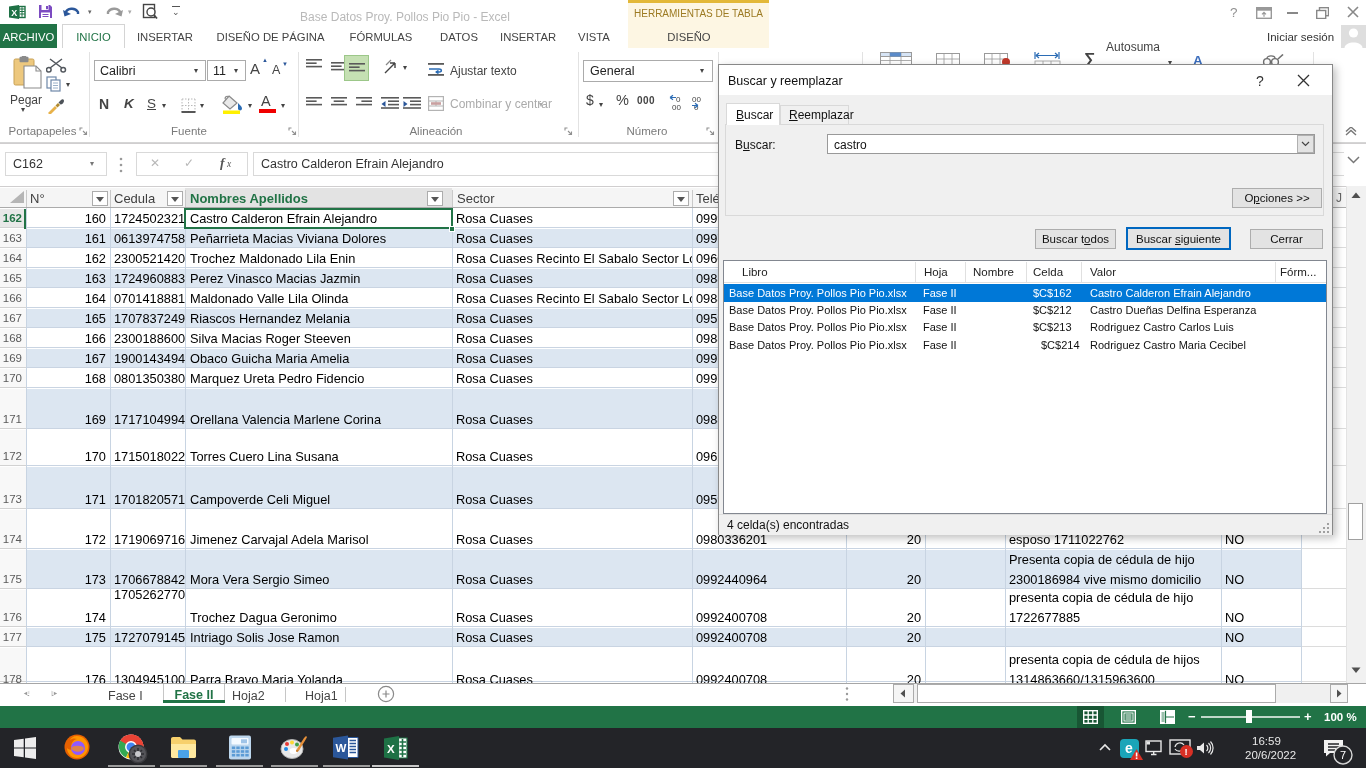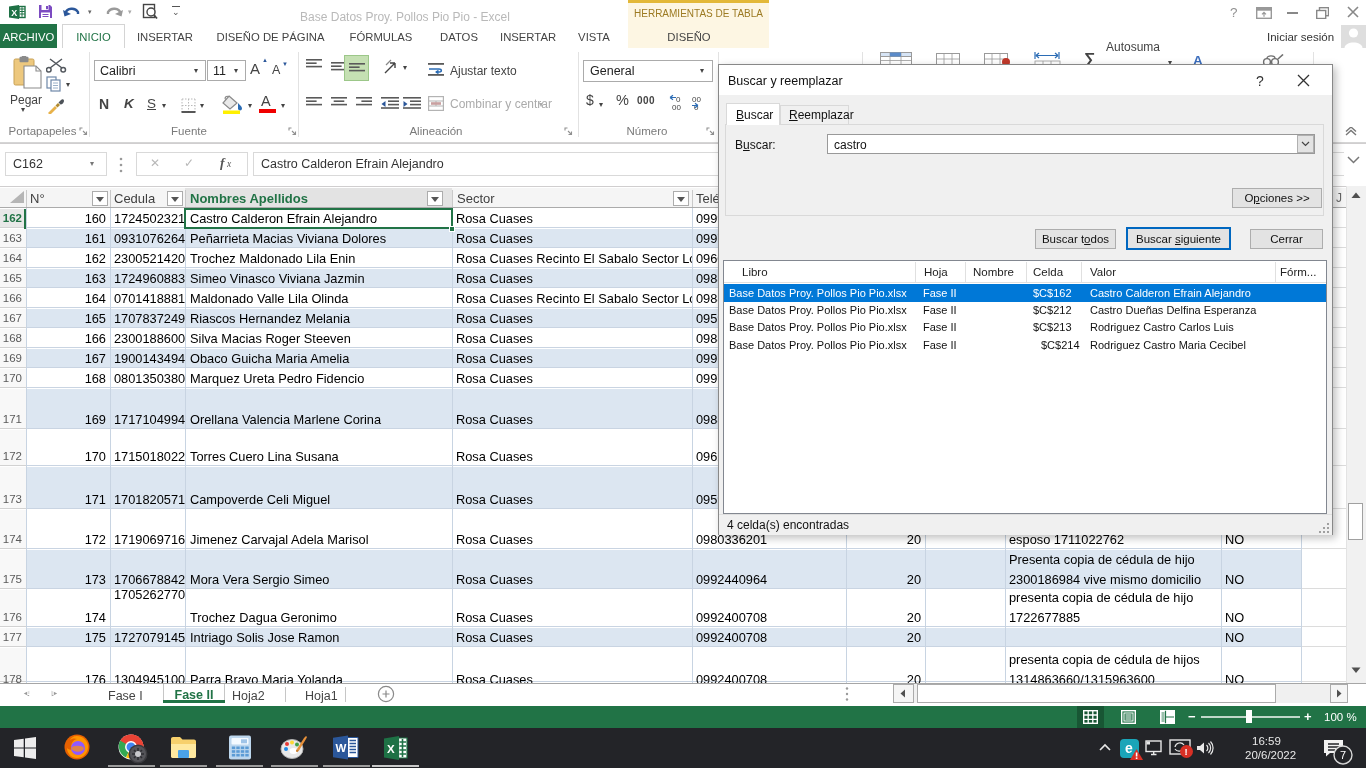--- a/index.html
+++ b/index.html
@@ -331,40 +331,40 @@
 <div class="tx" style="left:26px;top:3px;font-size:12.8px;color:#000;font-weight:normal;width:80px;text-align:right;">160</div>
 <div class="tx" style="left:114px;top:3px;font-size:12.8px;color:#000;font-weight:normal;">1724502321</div>
 <div class="tx" style="left:190px;top:3px;font-size:12.8px;color:#000;font-weight:normal;">Castro Calderon Efrain Alejandro</div>
 <div class="tx" style="left:456px;top:3px;font-size:12.8px;color:#000;font-weight:normal;">Rosa Cuases</div>
 <div class="tx" style="left:696px;top:3px;font-size:12.8px;color:#000;font-weight:normal;">0999999999</div>
 <div class="a" style="left:26px;top:21px;width:1275px;height:19px;background:#DCE6F1;border-bottom:1px solid #C9D4E2;"></div>
 <div class="a" style="left:1301px;top:21px;width:45px;height:19px;border-bottom:1px solid #DCDCDC;"></div>
 <div class="a" style="left:0;top:21px;width:26px;height:19px;background:#F8F8F8;border-bottom:1px solid #D2D2D2;"></div>
 <div class="tx" style="left:0px;top:24px;font-size:11.5px;color:#5A5A5A;font-weight:normal;width:22px;text-align:right;">163</div>
 <div class="tx" style="left:26px;top:23px;font-size:12.8px;color:#000;font-weight:normal;width:80px;text-align:right;">161</div>
-<div class="tx" style="left:114px;top:23px;font-size:12.8px;color:#000;font-weight:normal;">0931076264</div>
+<div class="tx" style="left:114px;top:23px;font-size:12.8px;color:#000;font-weight:normal;">0613974758</div>
 <div class="tx" style="left:190px;top:23px;font-size:12.8px;color:#000;font-weight:normal;">Peñarrieta Macias Viviana Dolores</div>
 <div class="tx" style="left:456px;top:23px;font-size:12.8px;color:#000;font-weight:normal;">Rosa Cuases</div>
 <div class="tx" style="left:696px;top:23px;font-size:12.8px;color:#000;font-weight:normal;">0997999999</div>
 <div class="a" style="left:26px;top:41px;width:1275px;height:19px;background:#fff;border-bottom:1px solid #C9D4E2;"></div>
 <div class="a" style="left:1301px;top:41px;width:45px;height:19px;border-bottom:1px solid #DCDCDC;"></div>
 <div class="a" style="left:0;top:41px;width:26px;height:19px;background:#F8F8F8;border-bottom:1px solid #D2D2D2;"></div>
 <div class="tx" style="left:0px;top:44px;font-size:11.5px;color:#5A5A5A;font-weight:normal;width:22px;text-align:right;">164</div>
 <div class="tx" style="left:26px;top:43px;font-size:12.8px;color:#000;font-weight:normal;width:80px;text-align:right;">162</div>
 <div class="tx" style="left:114px;top:43px;font-size:12.8px;color:#000;font-weight:normal;">2300521420</div>
 <div class="tx" style="left:190px;top:43px;font-size:12.8px;color:#000;font-weight:normal;">Trochez Maldonado Lila Enin</div>
 <div class="tx" style="left:456px;top:43px;font-size:12.8px;color:#000;font-weight:normal;width:236px;overflow:hidden;">Rosa Cuases Recinto El Sabalo Sector Lo</div>
 <div class="tx" style="left:696px;top:43px;font-size:12.8px;color:#000;font-weight:normal;">0960999999</div>
 <div class="a" style="left:26px;top:61px;width:1275px;height:19px;background:#DCE6F1;border-bottom:1px solid #C9D4E2;"></div>
 <div class="a" style="left:1301px;top:61px;width:45px;height:19px;border-bottom:1px solid #DCDCDC;"></div>
 <div class="a" style="left:0;top:61px;width:26px;height:19px;background:#F8F8F8;border-bottom:1px solid #D2D2D2;"></div>
 <div class="tx" style="left:0px;top:64px;font-size:11.5px;color:#5A5A5A;font-weight:normal;width:22px;text-align:right;">165</div>
 <div class="tx" style="left:26px;top:63px;font-size:12.8px;color:#000;font-weight:normal;width:80px;text-align:right;">163</div>
 <div class="tx" style="left:114px;top:63px;font-size:12.8px;color:#000;font-weight:normal;">1724960883</div>
-<div class="tx" style="left:190px;top:63px;font-size:12.8px;color:#000;font-weight:normal;">Simeo Vinasco Viviana Jazmin</div>
+<div class="tx" style="left:190px;top:63px;font-size:12.8px;color:#000;font-weight:normal;">Perez Vinasco Macias Jazmin</div>
 <div class="tx" style="left:456px;top:63px;font-size:12.8px;color:#000;font-weight:normal;">Rosa Cuases</div>
 <div class="tx" style="left:696px;top:63px;font-size:12.8px;color:#000;font-weight:normal;">0988999999</div>
 <div class="a" style="left:26px;top:81px;width:1275px;height:19px;background:#fff;border-bottom:1px solid #C9D4E2;"></div>
 <div class="a" style="left:1301px;top:81px;width:45px;height:19px;border-bottom:1px solid #DCDCDC;"></div>
 <div class="a" style="left:0;top:81px;width:26px;height:19px;background:#F8F8F8;border-bottom:1px solid #D2D2D2;"></div>
 <div class="tx" style="left:0px;top:84px;font-size:11.5px;color:#5A5A5A;font-weight:normal;width:22px;text-align:right;">166</div>
 <div class="tx" style="left:26px;top:83px;font-size:12.8px;color:#000;font-weight:normal;width:80px;text-align:right;">164</div>
 <div class="tx" style="left:114px;top:83px;font-size:12.8px;color:#000;font-weight:normal;text-align:center;">0701418881</div>
 <div class="tx" style="left:190px;top:83px;font-size:12.8px;color:#000;font-weight:normal;">Maldonado Valle Lila Olinda</div>
 <div class="tx" style="left:456px;top:83px;font-size:12.8px;color:#000;font-weight:normal;width:236px;overflow:hidden;">Rosa Cuases Recinto El Sabalo Sector Lo</div>
@@ -559,21 +559,21 @@
   </svg>
 <svg class="a" style="left:1160px;top:710px" width="15" height="14" viewBox="0 0 15 14">
 <rect x="0.7" y="0.7" width="13.6" height="12.6" fill="#fff" stroke="#fff" stroke-width="1.4"></rect>
 <path d="M5.5 0.7 V13.3 M5.5 7 H14" stroke="#217346" stroke-width="1.2"></path>
 <rect x="1.5" y="2" width="3" height="10" fill="#217346" opacity="0.45"></rect>
   </svg>
 <div class="tx" style="left:1188px;top:709px;font-size:13px;color:#fff;font-weight:bold;">−</div>
 <div class="a" style="left:1201px;top:716px;width:99px;height:1.5px;background:#BFD8C9;"></div>
 <div class="a" style="left:1246px;top:710px;width:6px;height:13px;background:#fff;"></div>
 <div class="tx" style="left:1304px;top:709px;font-size:13px;color:#fff;font-weight:bold;">+</div>
-<div class="tx" style="left:1324px;top:711px;font-size:11.5px;color:#fff;font-weight:normal;">100 %</div>
+<div class="tx" style="left:1324px;top:711px;font-size:11.5px;color:#fff;font-weight:bold;">100 %</div>
 <div class="a" style="left:0;top:728px;width:1366px;height:40px;background:#232428;"></div>
 <svg class="a" style="left:14px;top:737px" width="22" height="22" viewBox="0 0 22 22">
 <path d="M0 3 L9.7 1.7 V10.5 H0 Z M11 1.5 L22 0 V10.5 H11 Z M0 11.5 H9.7 V20.3 L0 19 Z M11 11.5 H22 V22 L11 20.5 Z" fill="#EDEDED"></path>
   </svg>
 <svg class="a" style="left:64px;top:734px" width="26" height="26" viewBox="0 0 26 26">
 <circle cx="13" cy="13" r="12.5" fill="#E66000"></circle>
 <path d="M13 2 A11 11 0 0 1 24 13 A11 11 0 0 1 13 24 C7 24 3 19 3 14 C5 16 7 16 8 15 C6 12 8 6 13 5 C10 4 8 4.5 6 6 C8 2.5 11 2 13 2 Z" fill="#FF9500"></path>
 <circle cx="14" cy="14" r="7" fill="#9059FF"></circle>
 <path d="M7 14 C9 11 18 11 20 14 C19 19 9 19 7 14Z" fill="#FF9500" opacity="0.7"></path>
   </svg>

